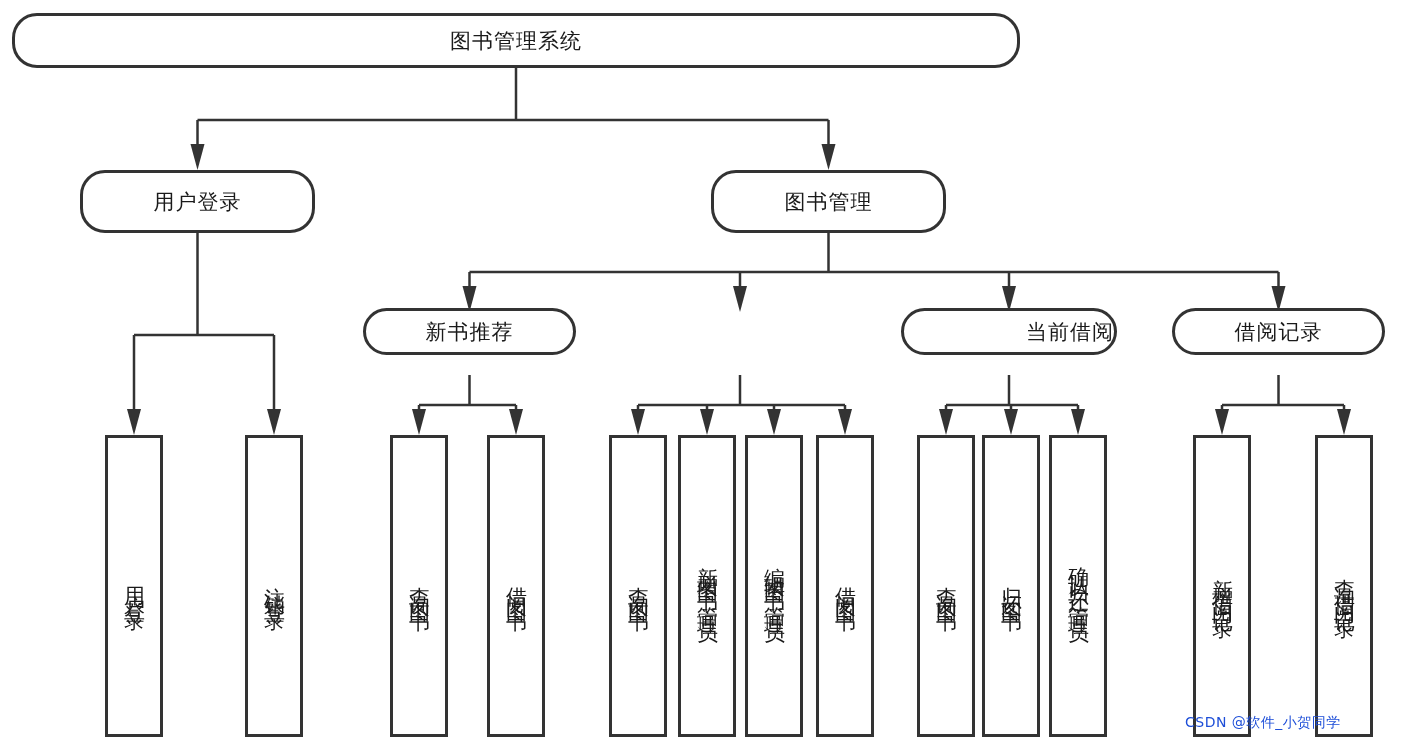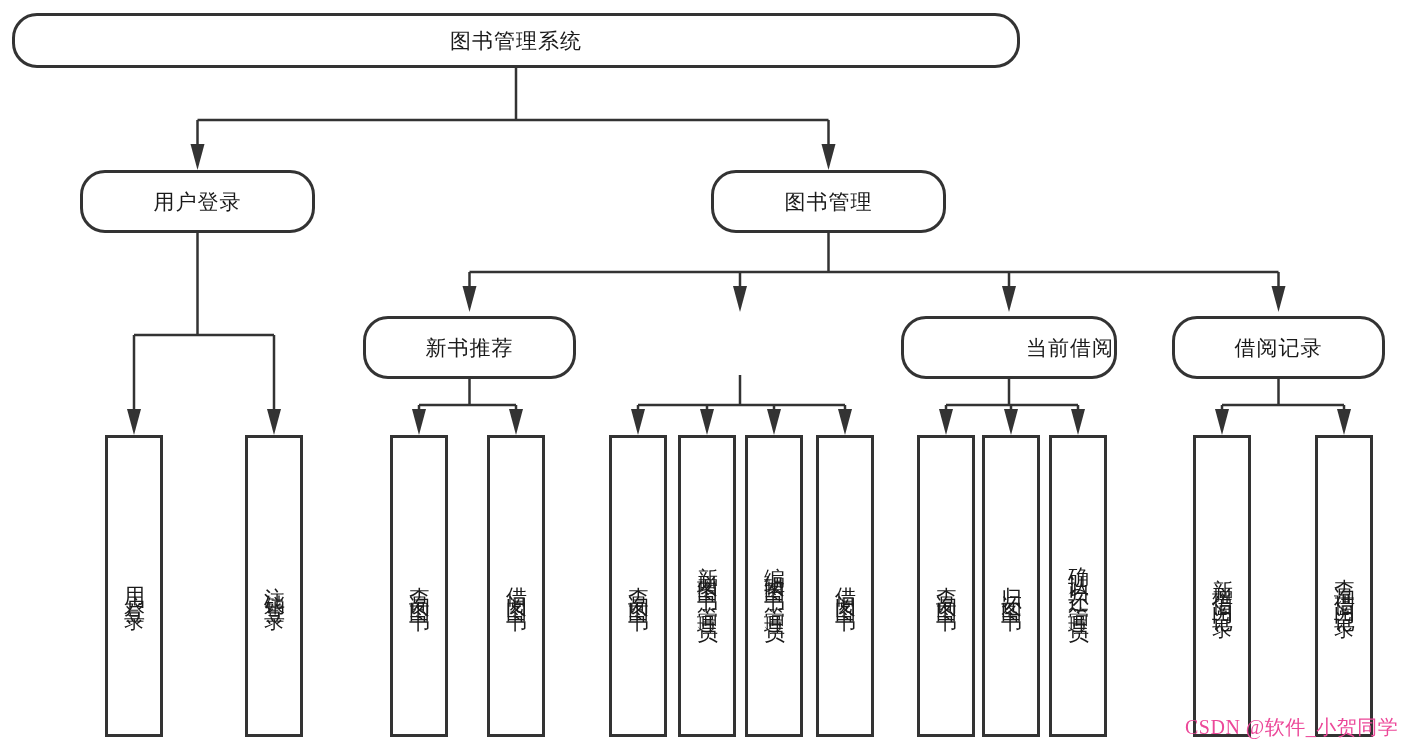--- a/index.html
+++ b/index.html
@@ -46,21 +46,21 @@
   }
   .node.v .vtext {
     writing-mode: vertical-rl;
     text-orientation: mixed;
     letter-spacing: 8px;
     line-height: 1;
   }
   .root-node   { left: 12px;  top: 13px;  width: 1008px; height: 55px; }
   .l2-login    { left: 80px;  top: 170px; width: 235px;  height: 63px; }
   .l2-mgmt     { left: 711px; top: 170px; width: 235px;  height: 63px; }
-  .l3          { top: 316px; height: 63px; }
+  .l3          { top: 308px; height: 47px; }
   .l3-nbr      { left: 363px;  width: 213px; }
   .l3-bb       { left: 633px;  width: 214px; }
   .l3-cb       { left: 901px;  width: 216px; justify-content: flex-end; }
   .l3-br       { left: 1172px; width: 213px; }
   .lf-userlogin { left: 105px; }
   .lf-logout    { left: 245px; }
   .lf-nbr-q     { left: 390px; }
   .lf-nbr-b     { left: 487px; }
   .lf-bb-q      { left: 609px; }
   .lf-bb-add    { left: 678px; }
@@ -68,26 +68,25 @@
   .lf-bb-bor    { left: 816px; }
   .lf-cb-q      { left: 917px; }
   .lf-cb-ret    { left: 982px; }
   .lf-cb-conf   { left: 1049px; }
   .lf-br-add    { left: 1193px; }
   .lf-br-q      { left: 1315px; }
   #watermark {
     position: absolute;
     left: 1185px;
     top: 714px;
-    font-size: 20px;
-    color: #ec4899;
+    font-size: 14px;
+    color: #1d4ed8;
     white-space: nowrap;
     z-index: 3;
     letter-spacing: 0.5px;
-    font-family: Liberation Serif, serif;
   }
 </style>
 </head>
 <body>
 
 <div id="canvas">
 
   <svg id="connector-layer" viewBox="0 0 1405 747" xmlns="http://www.w3.org/2000/svg">
     <g stroke="#333333" stroke-width="2.5" fill="none">
 

